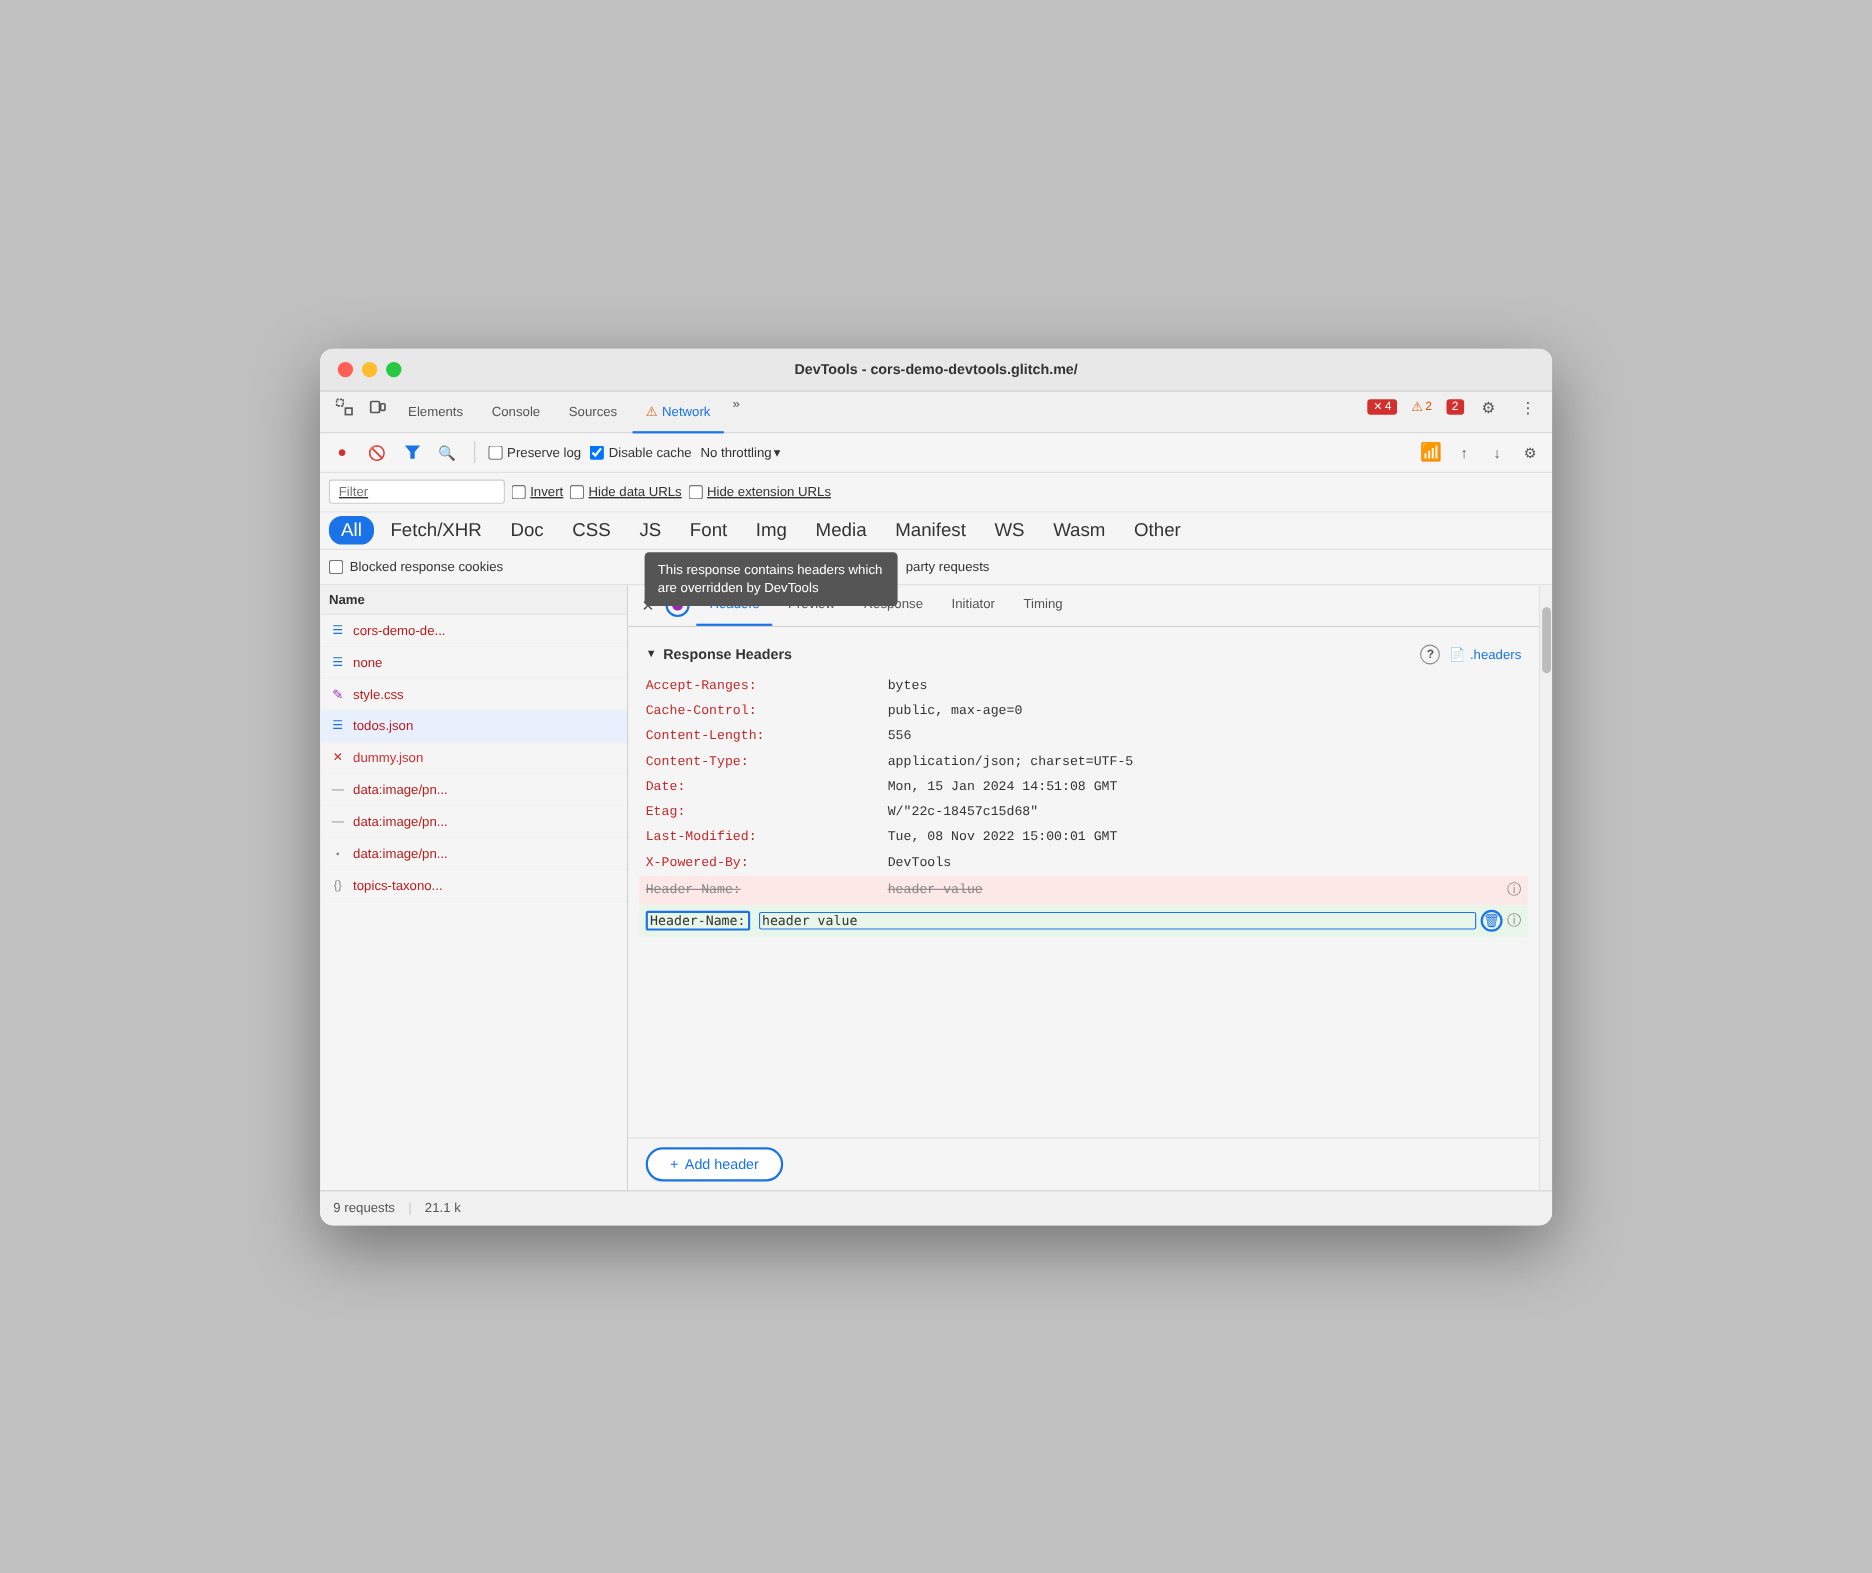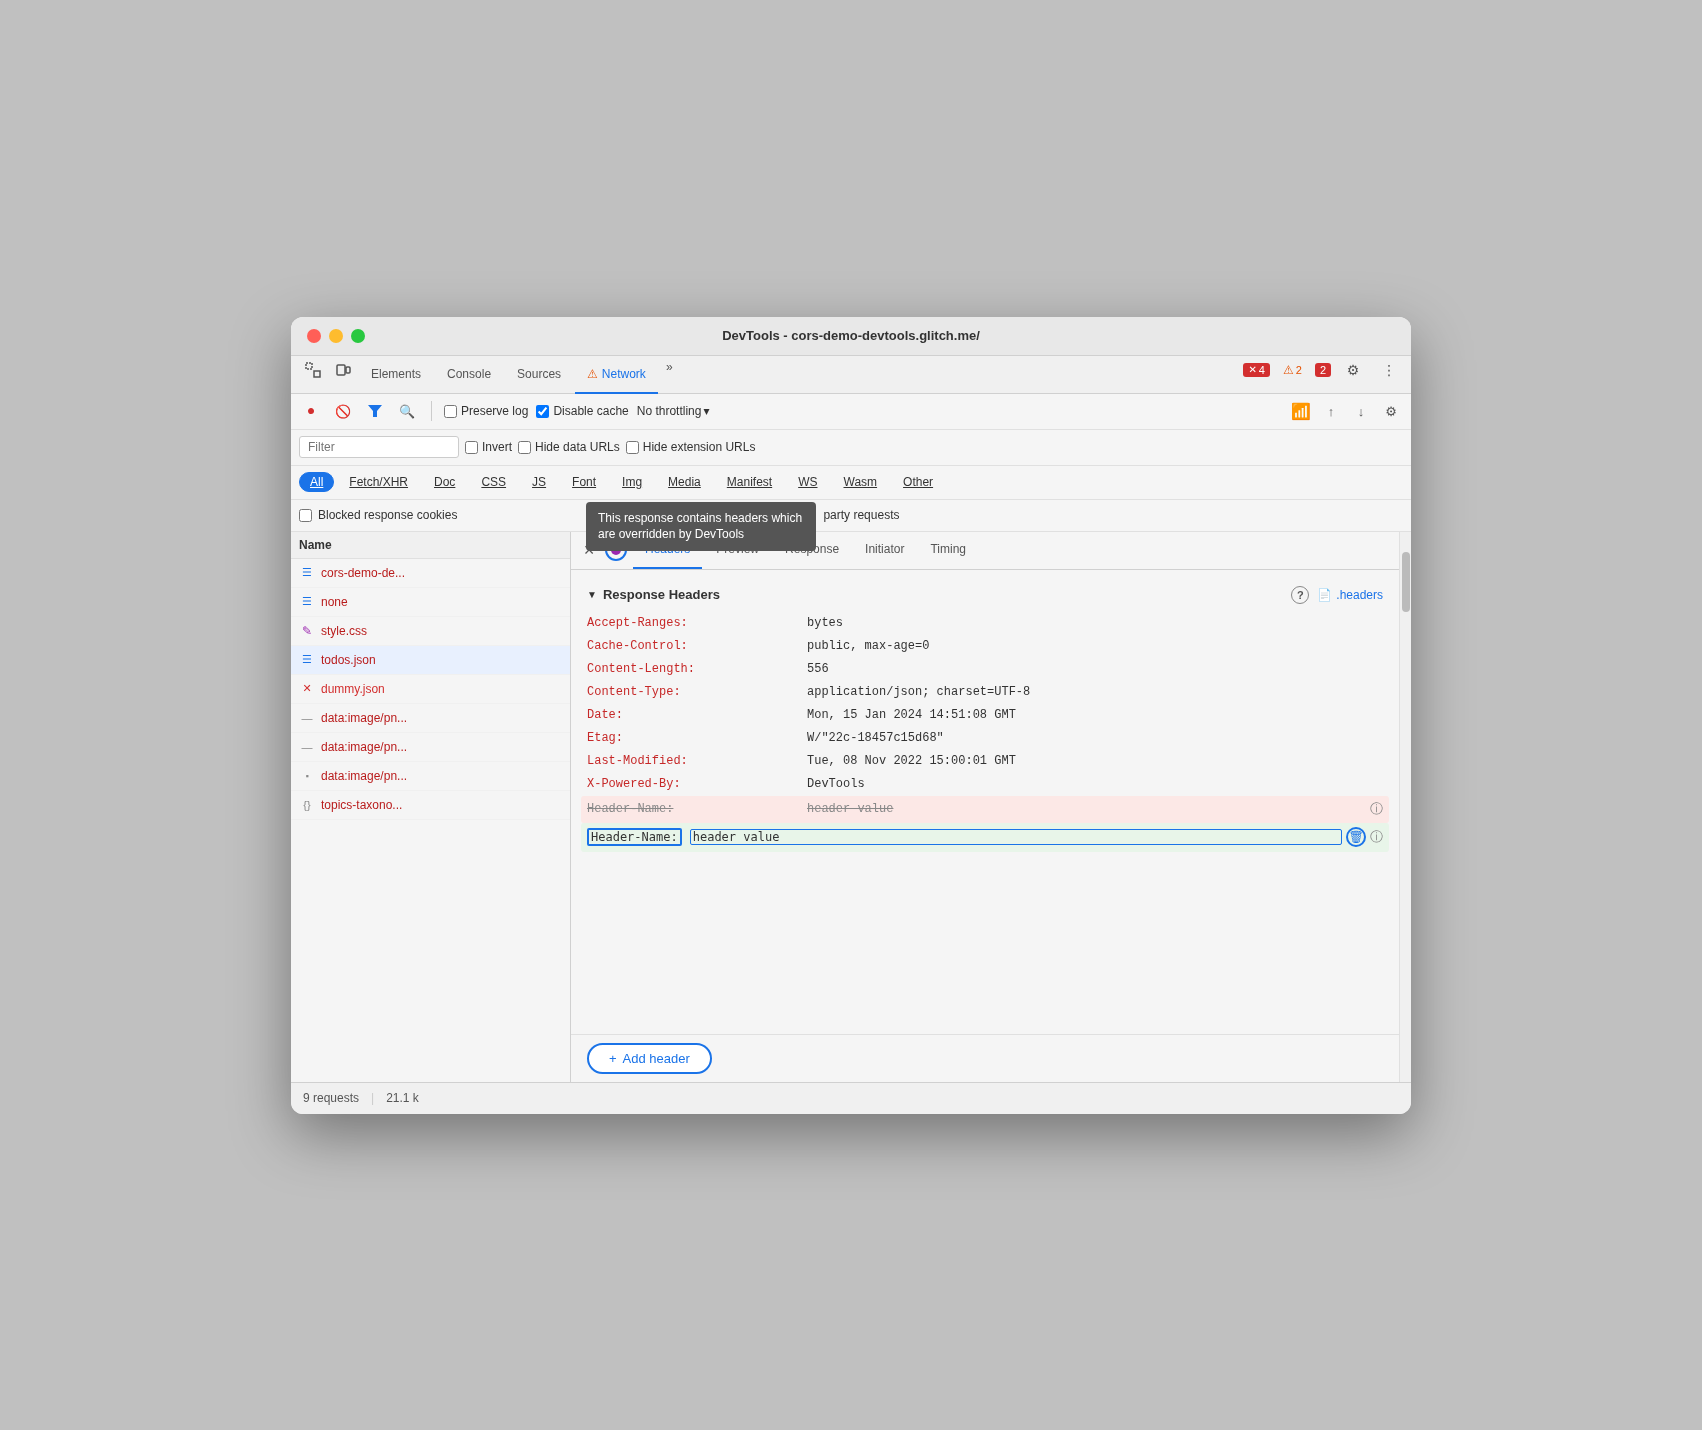--- a/index.html
+++ b/index.html
@@ -160,20 +160,21 @@
     }
     
     .filter-bar {
       background: #f5f5f5;
       border-bottom: 1px solid #e0e0e0;
       display: flex;
       align-items: center;
       padding: 4px 8px;
       gap: 6px;
       height: 36px;
+      text-decoration: underline;
     }
     .filter-input {
       border: 1px solid #ccc;
       border-radius: 3px;
       padding: 3px 8px;
       font-size: 12px;
       width: 160px;
       background: white;
     }
     .filter-check {
@@ -190,25 +191,24 @@
       display: flex;
       align-items: center;
       padding: 4px 8px;
       gap: 4px;
       height: 34px;
     }
     .type-btn {
       padding: 2px 10px;
       border: 1px solid transparent;
       border-radius: 12px;
-      font-size: 12px;
+      font-size: 17px;
       cursor: pointer;
       background: none;
       color: #333;
-      text-decoration: underline;
     }
     .type-btn.active {
       background: #1a73e8;
       color: white;
       border-color: #1a73e8;
     }
     
     .blocked-notice {
       background: #f5f5f5;
       border-bottom: 1px solid #e0e0e0;
@@ -734,21 +734,21 @@
           <span class="header-value">public, max-age=0</span>
         </div>
 
         <div class="header-row">
           <span class="header-name">Content-Length:</span>
           <span class="header-value">556</span>
         </div>
 
         <div class="header-row">
           <span class="header-name">Content-Type:</span>
-          <span class="header-value">application/json; charset=UTF-8</span>
+          <span class="header-value">application/json; charset=UTF-5</span>
         </div>
 
         <div class="header-row">
           <span class="header-name">Date:</span>
           <span class="header-value">Mon, 15 Jan 2024 14:51:08 GMT</span>
         </div>
 
         <div class="header-row">
           <span class="header-name">Etag:</span>
           <span class="header-value">W/"22c-18457c15d68"</span>

